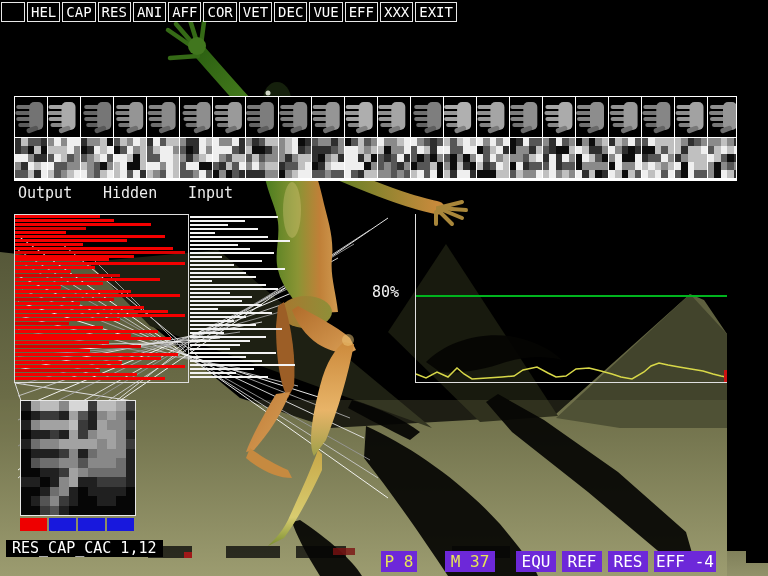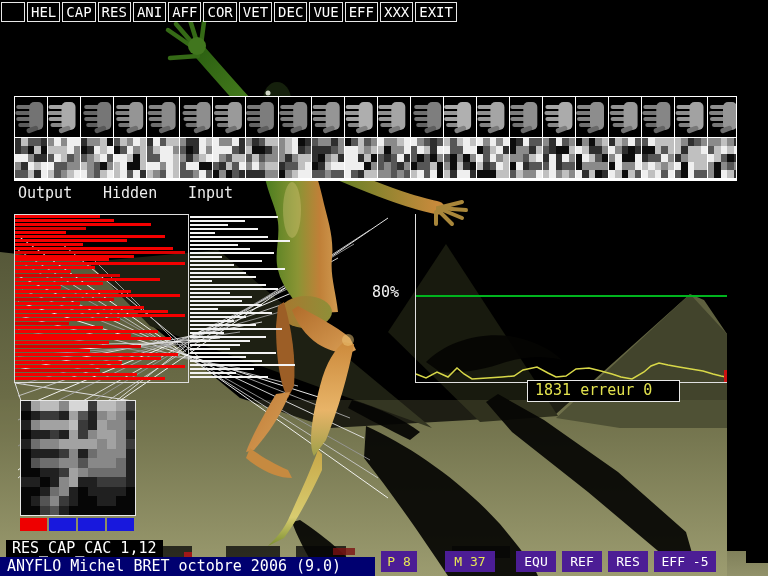--- a/index.html
+++ b/index.html
@@ -33,21 +33,21 @@
   .zoom-panel{position:absolute;left:20px;top:400px;z-index:4;}
   .zoom-img{width:114px;height:114px;border:1px solid #e8e8e8;background:#000;display:grid;
             grid-template-columns:repeat(12,1fr);grid-template-rows:repeat(12,1fr);}
   .zoom-bars{display:flex;gap:2px;margin-top:2px;}
   .zbar{width:27px;height:13px;}
   
   .res-box{position:absolute;left:6px;top:540px;background:#000;color:#fff;font-size:15px;
            line-height:17px;padding:0 6px;z-index:6;}
   .title-bar{position:absolute;left:0;top:557px;width:375px;height:19px;background:#000070;color:#fff;
              font-size:15px;line-height:19px;padding-left:7px;z-index:6;box-sizing:border-box;}
-  .sbox{position:absolute;top:551px;height:21px;background:#4c1d95;color:#fff;font-size:13px;
+  .sbox{position:absolute;top:551px;height:21px;background:#6d28d9;color:#fff;font-size:16px;
         line-height:21px;text-align:center;z-index:6;}
   .sbox.yellow{color:#e6e655;}
   .remnant{position:absolute;background:#060606;opacity:.75;z-index:5;}
   .rmark{position:absolute;z-index:5;}
   .right-band{position:absolute;left:727px;top:0;width:41px;height:551px;background:#000;z-index:2;}
   .corner-ground{position:absolute;left:727px;top:551px;width:41px;height:25px;
                  background:linear-gradient(#80805a,#92926a);z-index:2;}
   .corner-box{position:absolute;left:746px;top:549px;width:22px;height:14px;background:#000;z-index:6;}
 </style>
 </head>
@@ -1154,21 +1154,20 @@
       <div class="hbar" style="top: 136px; width: 86px;"></div>
       <div class="hbar" style="top: 140px; width: 56px;"></div>
       <div class="hbar" style="top: 144px; width: 72px;"></div>
       <div class="hbar" style="top: 148px; width: 105px;"></div>
       <div class="hbar" style="top: 152px; width: 64px;"></div>
       <div class="hbar" style="top: 156px; width: 46px;"></div>
       <div class="hbar" style="top: 160px; width: 78px;"></div>
     </div>
 
   <div class="pct">80%</div>
-  <div class="err-box">1831 erreur 0</div>
 
   <div class="zoom-panel">
     <div class="zoom-img" id="zoom-img">
         <div style="background: rgb(32, 32, 32);"></div>
         <div style="background: rgb(162, 162, 162);"></div>
         <div style="background: rgb(188, 188, 188);"></div>
         <div style="background: rgb(188, 188, 188);"></div>
         <div style="background: rgb(136, 136, 136);"></div>
         <div style="background: rgb(214, 214, 214);"></div>
         <div style="background: rgb(214, 214, 214);"></div>
@@ -1319,22 +1318,21 @@
   </div>
 
   <div class="remnant" style="left:148px;top:546px;width:44px;height:12px"></div>
   <div class="remnant" style="left:226px;top:546px;width:54px;height:12px"></div>
   <div class="remnant" style="left:296px;top:546px;width:50px;height:12px"></div>
   <div class="remnant" style="left:452px;top:546px;width:58px;height:12px"></div>
   <div class="rmark" style="left:184px;top:552px;width:8px;height:6px;background:#a01818"></div>
   <div class="rmark" style="left:333px;top:548px;width:22px;height:7px;background:#7a1212;opacity:.8"></div>
 
   <div class="res-box">RES_CAP_CAC 1,12</div>
-  <div class="title-bar">ANYFLO Michel BRET octobre 2006 (9.0)</div>
   <div class="sbox yellow" style="left:381px;width:36px">P 8</div>
   <div class="sbox yellow" style="left:445px;width:50px">M 37</div>
   <div id="status-buttons"></div>
 
 <div class="sbox" style="left: 516px; width: 40px;">EQU</div>
     <div class="sbox" style="left: 562px; width: 40px;">REF</div>
     <div class="sbox" style="left: 608px; width: 40px;">RES</div>
-    <div class="sbox" style="left: 654px; width: 62px;">EFF -5</div>
+    <div class="sbox" style="left: 654px; width: 62px;">EFF -4</div>
   </div>
 
 </body></html>

